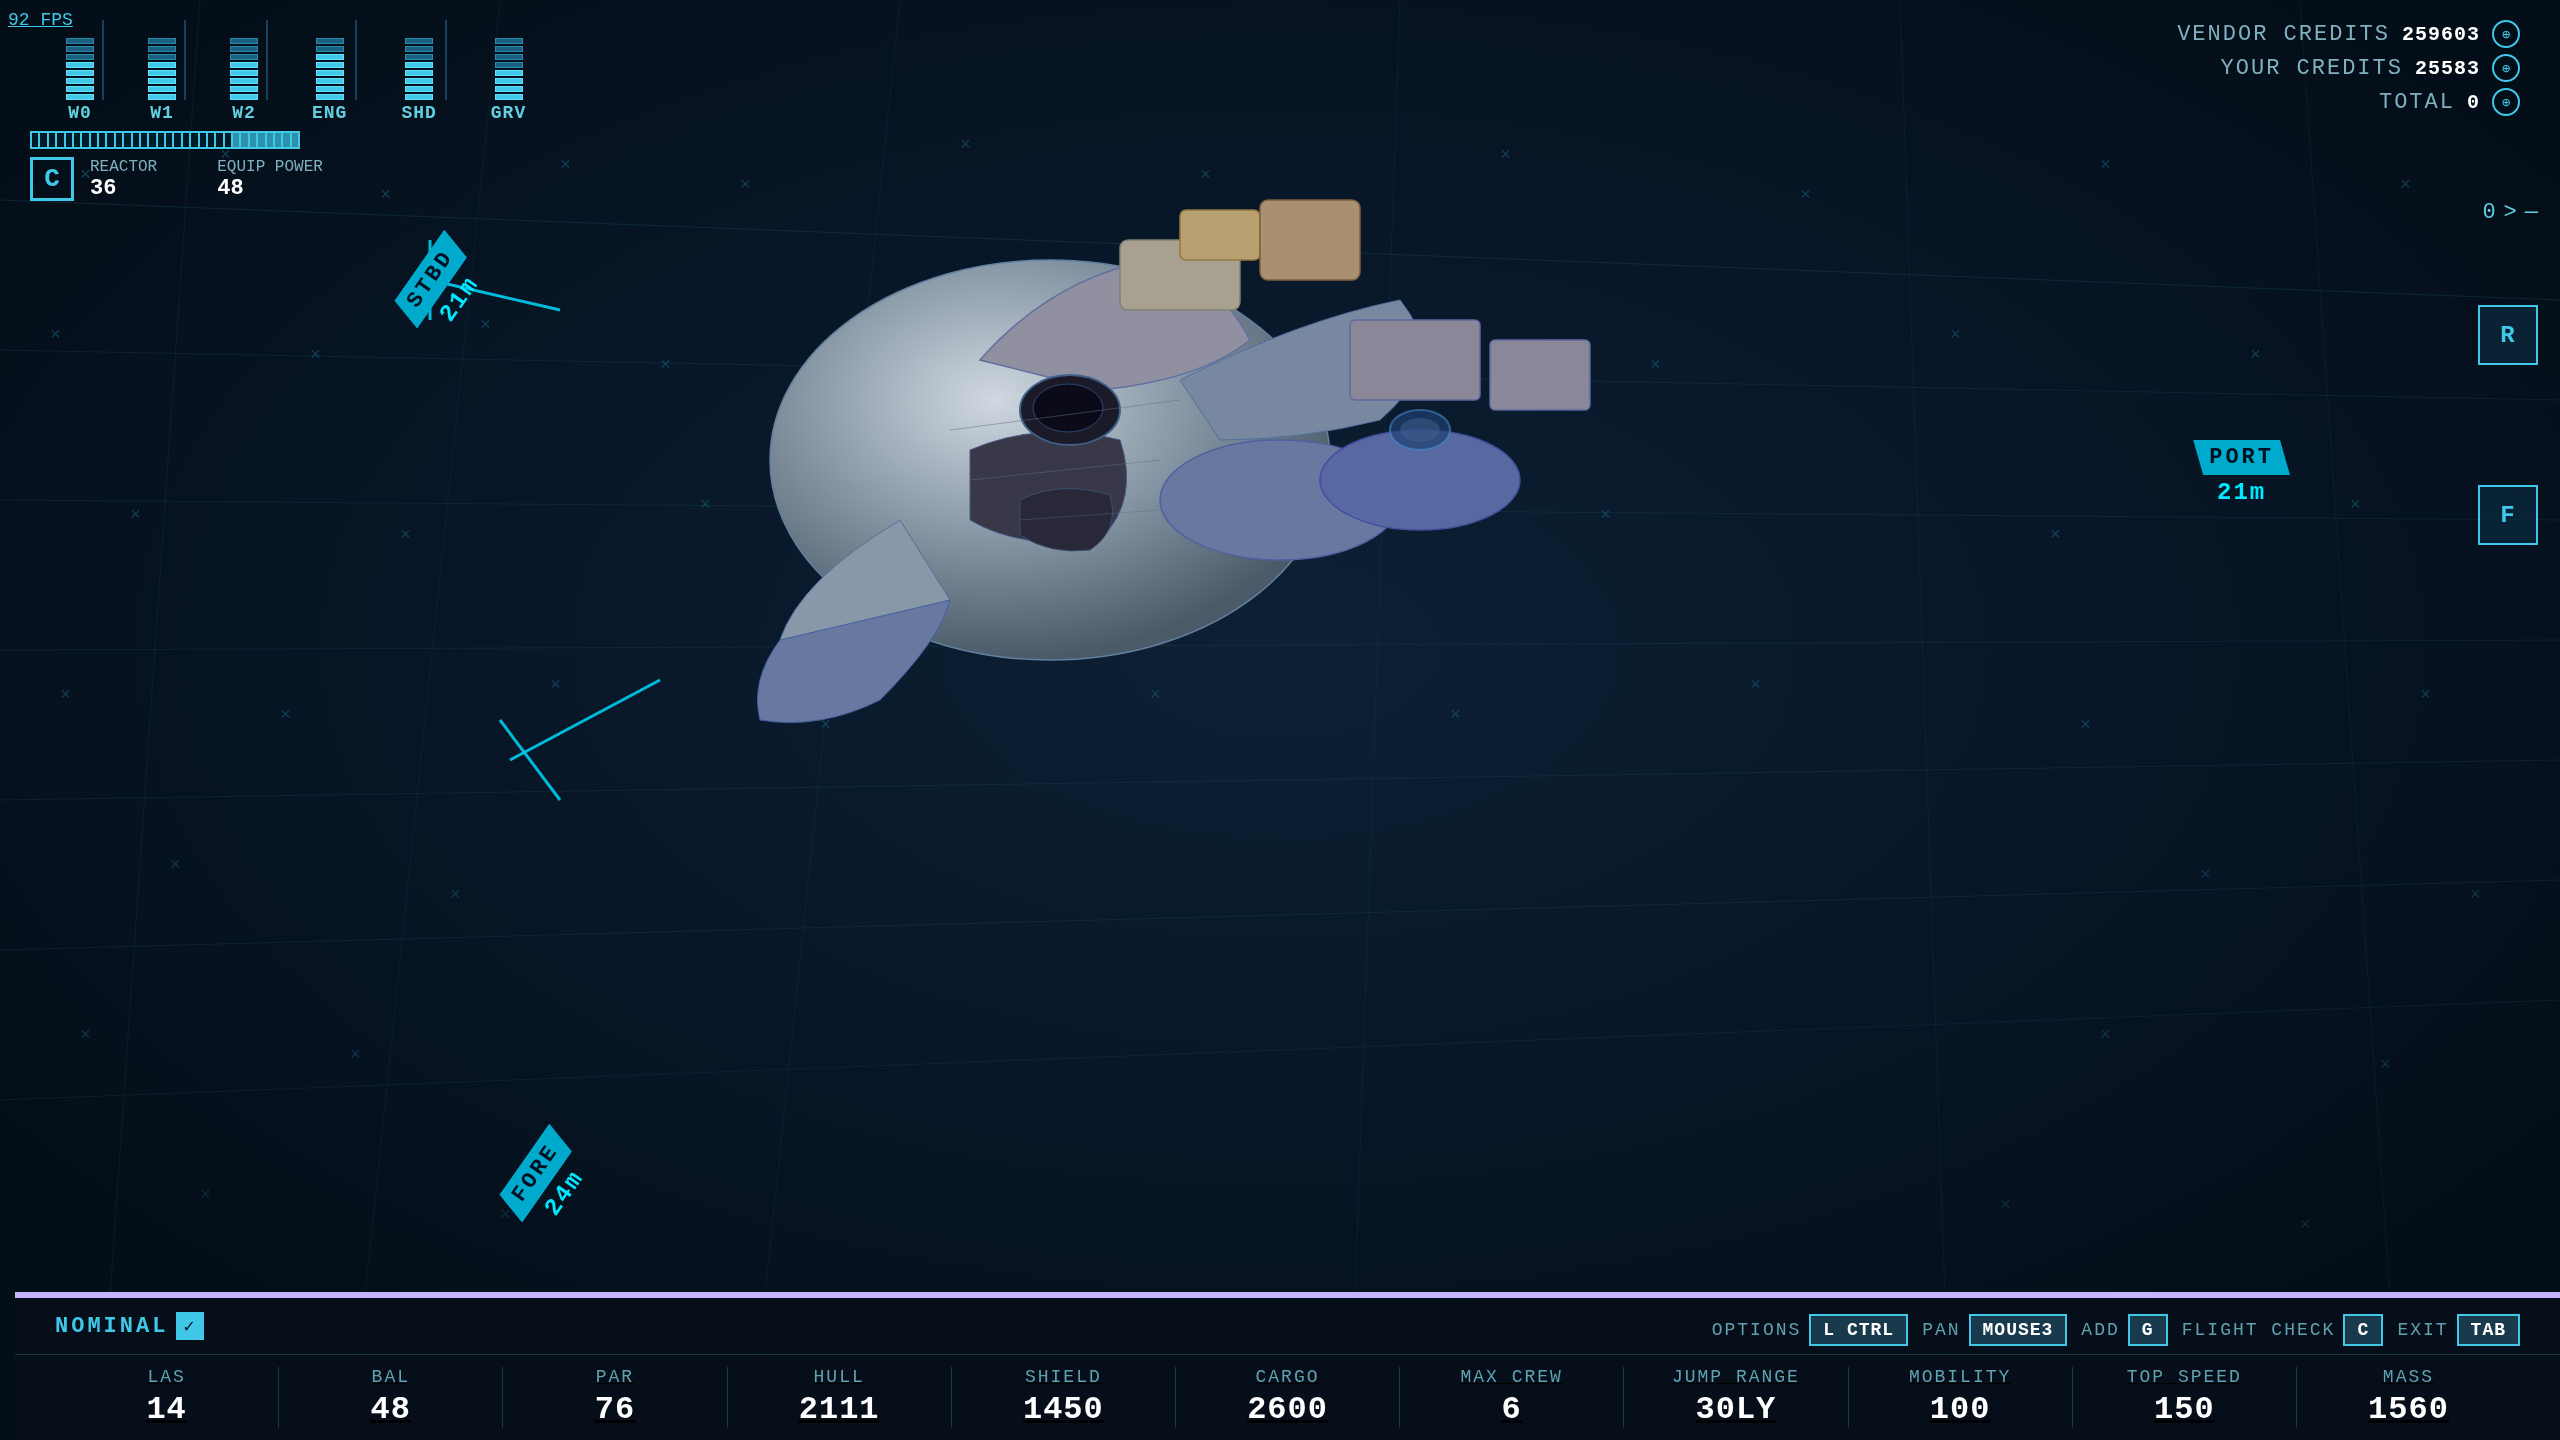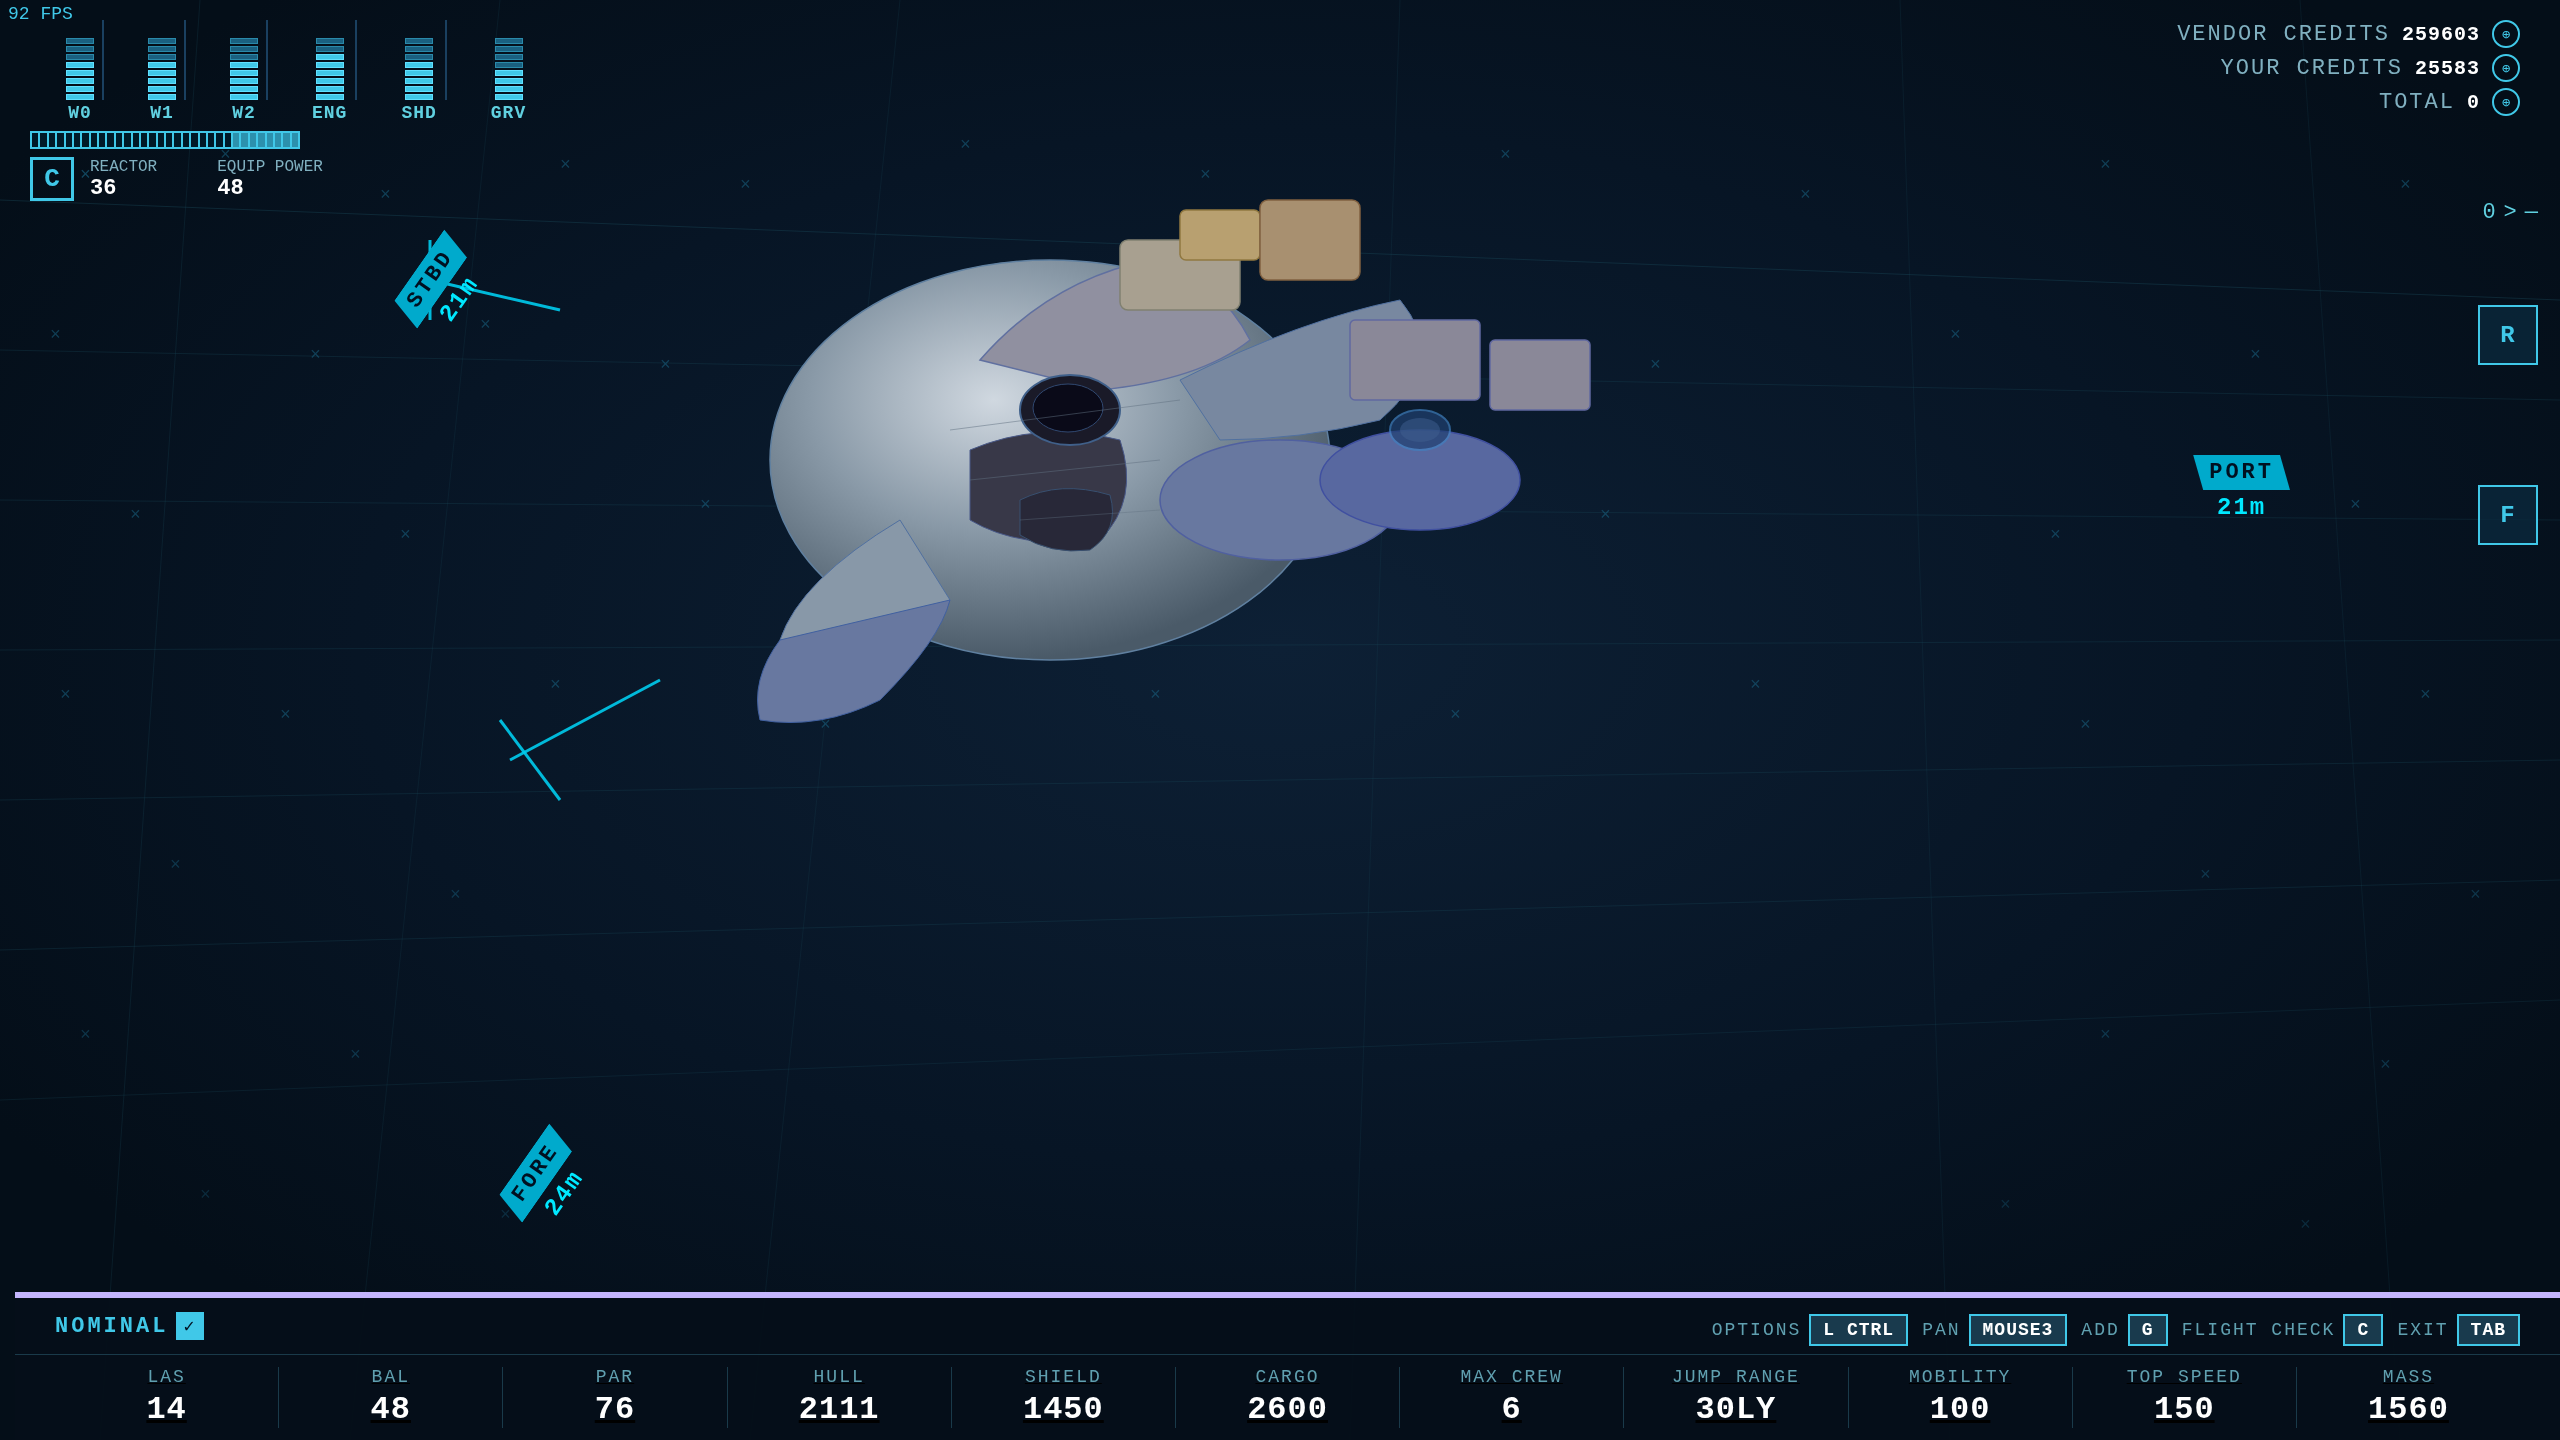--- a/index.html
+++ b/index.html
@@ -267,24 +267,25 @@
     .stat-value {
       color: #ffffff;
       font-size: 32px;
       font-weight: bold;
       letter-spacing: 1px;
     }
 
     
     .fps-counter {
       position: absolute;
-      top: 4px;
+      top: 10px;
       left: 8px;
       color: #40c8e8;
       font-size: 18px;
+      text-decoration: underline;
     }
 
   </style>
 </head>
 <body>
 
 <div class="starfield">
   <svg width="2560" height="1440" style="position:absolute;top:0;left:0;">
 
     <defs>
@@ -432,21 +433,21 @@
     <ellipse cx="820" cy="350" rx="30" ry="20" fill="#204070" stroke="#4080c0" stroke-width="2" opacity="0.7"></ellipse>
     <ellipse cx="820" cy="350" rx="20" ry="12" fill="#406090" opacity="0.5"></ellipse>
   </svg>
 </div>
 
 <div style="position:absolute; top:255px; left:395px; transform:rotate(-55deg);">
   <div style="background:#00aacc; color:#001020; padding:5px 16px; font-size:22px; font-weight:bold; letter-spacing:3px; clip-path:polygon(10px 0%, 100% 0%, calc(100% - 10px) 100%, 0% 100%); font-family:'Courier New',monospace;">STBD</div>
   <div style="color:#00e8ff; font-size:24px; font-weight:bold; letter-spacing:2px; margin-top:4px; text-align:center; font-family:'Courier New',monospace;">21m</div>
 </div>
 
-<div style="position:absolute; top:455px; right:270px;">
+<div style="position:absolute; top:440px; right:270px;">
   <div style="background:#00aacc; color:#001020; padding:5px 16px; font-size:22px; font-weight:bold; letter-spacing:3px; clip-path:polygon(0% 0%, calc(100% - 10px) 0%, 100% 100%, 10px 100%); font-family:'Courier New',monospace;">PORT</div>
   <div style="color:#00e8ff; font-size:24px; font-weight:bold; letter-spacing:2px; margin-top:4px; text-align:center; font-family:'Courier New',monospace;">21m</div>
 </div>
 
 <div style="position:absolute; bottom:225px; left:500px; transform:rotate(-55deg);">
   <div style="background:#00aacc; color:#001020; padding:5px 16px; font-size:22px; font-weight:bold; letter-spacing:3px; clip-path:polygon(10px 0%, 100% 0%, calc(100% - 10px) 100%, 0% 100%); font-family:'Courier New',monospace;">FORE</div>
   <div style="color:#00e8ff; font-size:24px; font-weight:bold; letter-spacing:2px; margin-top:4px; text-align:center; font-family:'Courier New',monospace;">24m</div>
 </div>
 
 <div class="fps-counter">92 FPS</div>

